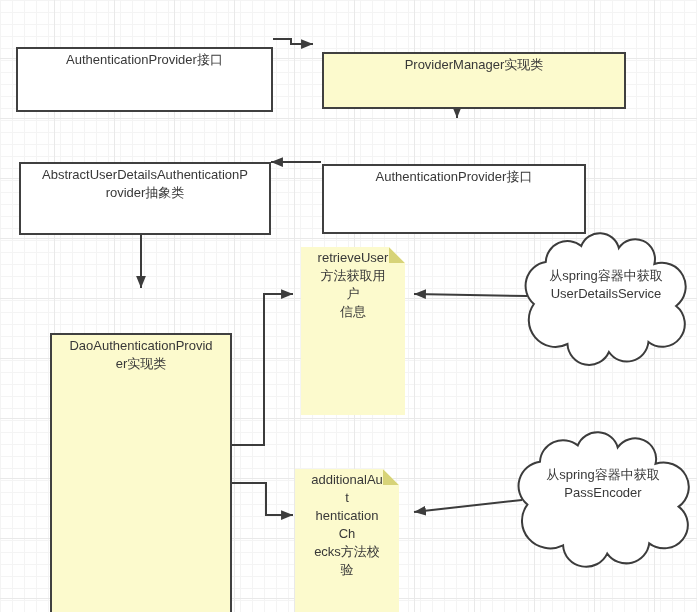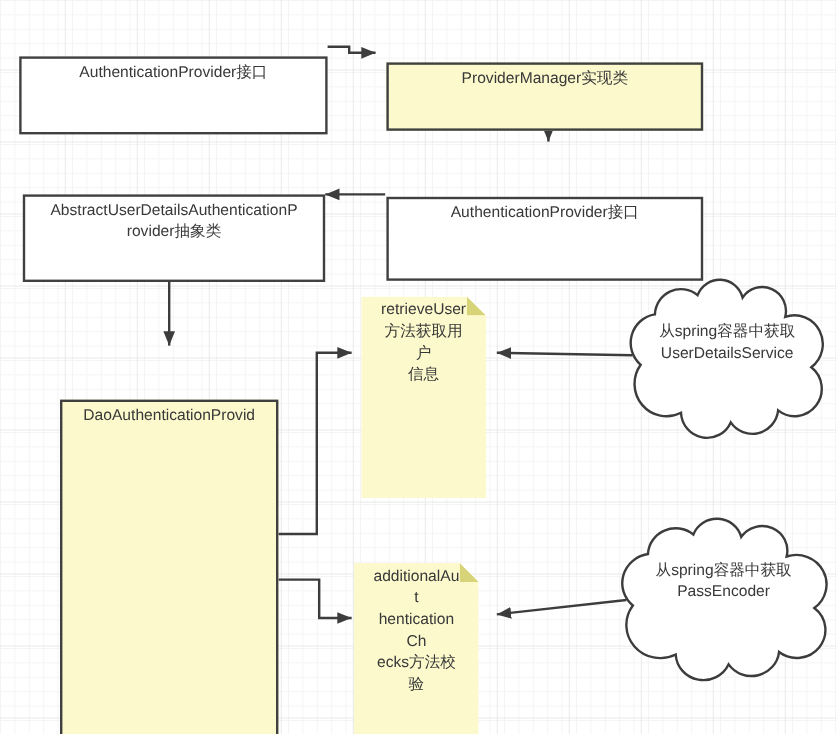--- a/index.html
+++ b/index.html
@@ -70,38 +70,39 @@
     </g>
     <g transform="translate(519,427) scale(1.05,1.021)">
       <path class="cloud" d="M 8 76 A 24 24 0 0 1 20 34 A 22 22 0 0 1 56 18 A 20 20 0 0 1 94 20 A 20 20 0 0 1 130 36 A 24 24 0 0 1 152 78 A 22 22 0 0 1 124 114 A 22 22 0 0 1 84 124 A 22 22 0 0 1 42 116 A 27 27 0 0 1 8 76 Z"></path>
     </g>
   </svg>
 
   <div class="shape rect" style="left:16px;top:10px;width:257px;height:65px;">
     <span class="txt">AuthenticationProvider接口</span>
   </div>
 
-  <div class="shape rect yellow" style="left:322px;top:15px;width:264px;height:57px;">
+  <div class="shape rect yellow" style="left:322px;top:15px;width:304px;height:57px;">
     <span class="txt">ProviderManager实现类</span>
   </div>
 
   <div class="shape rect" style="left:322px;top:127px;width:264px;height:70px;">
     <span class="txt">AuthenticationProvider接口</span>
   </div>
 
   <div class="shape rect" style="left:19px;top:125px;width:252px;height:73px;">
     <span>
       <span class="txt">AbstractUserDetailsAuthenticationP</span>
       <span class="txt">rovider抽象类</span>
     </span>
   </div>
 
   <div class="shape rect yellow" style="left:50px;top:296px;width:182px;height:336px;">
     <span>
       <span class="txt">DaoAuthenticationProvid</span>
+      <span class="txt">er实现类</span>
     </span>
   </div>
 
   <div class="shape note" style="left:301px;top:210px;width:104px;height:168px;">
     <span class="fold"></span>
     <span>
       <span class="txt">retrieveUser</span>
       <span class="txt">方法获取用户</span>
       <span class="txt">信息</span>
     </span>

